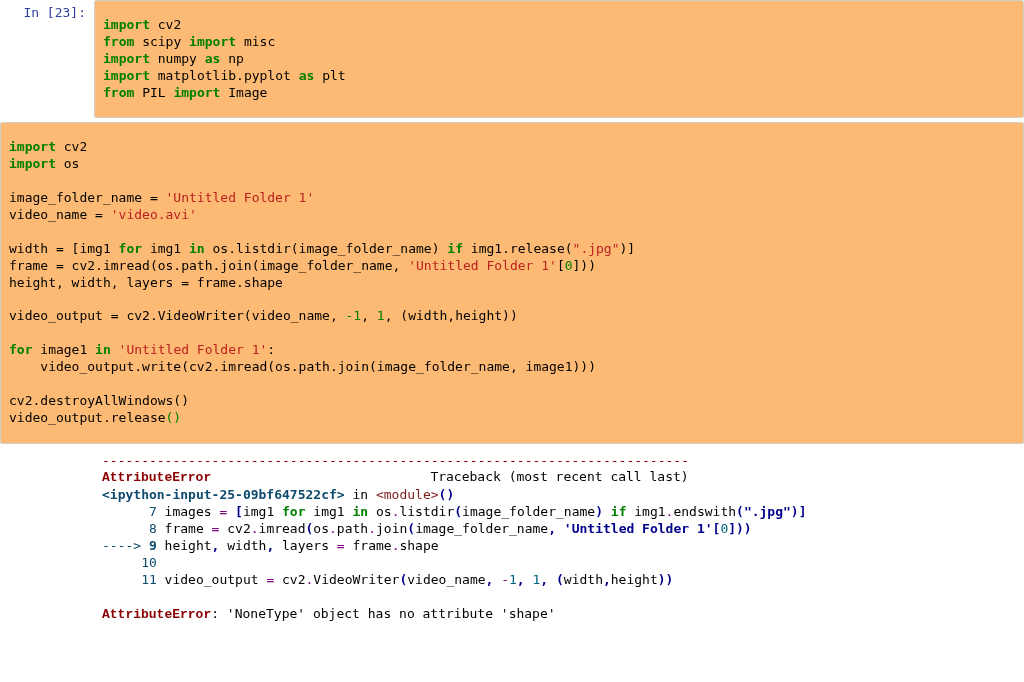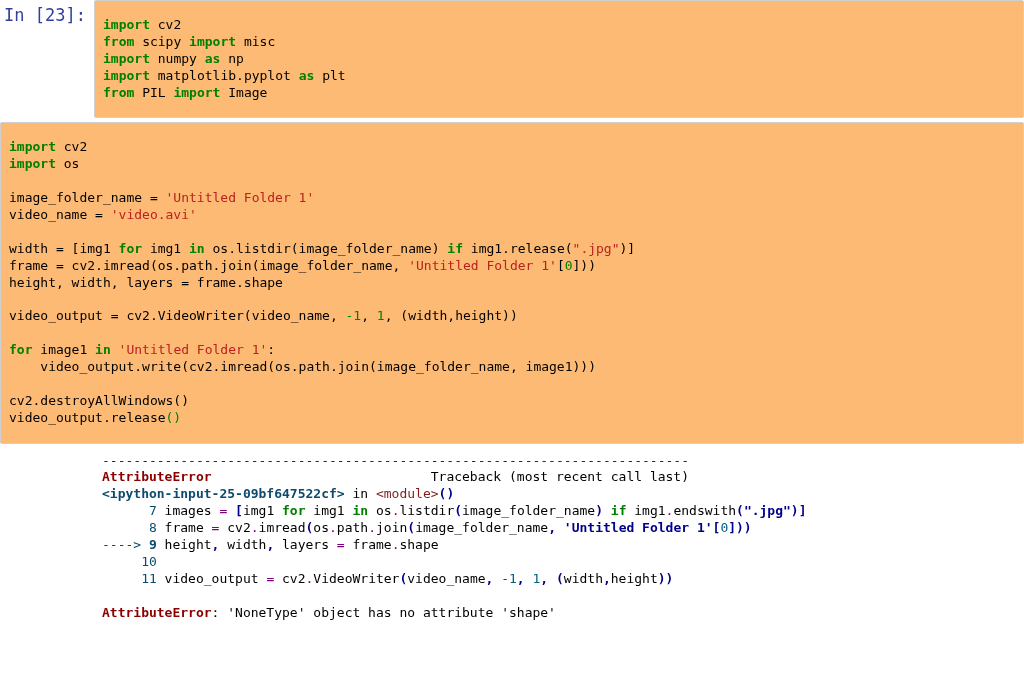--- a/index.html
+++ b/index.html
@@ -16,21 +16,21 @@
   .cell {
     display: flex;
     margin-bottom: 4px;
   }
   .prompt-col {
     width: 86px;
     flex-shrink: 0;
     text-align: right;
     padding: 5px 8px 5px 0;
     font-family: monospace;
-    font-size: 17px;
+    font-size: 13px;
   }
   .in-prompt {
     color: #303F9F;
   }
   .content-col {
     flex: 1;
     min-width: 0;
   }
   .input-area {
     border: 1px solid #cfcfcf;
@@ -52,21 +52,21 @@
     overflow-x: auto;
     background: #fff;
   }
   
   .kw { color: #008000; font-weight: bold; }
   .num { color: #008000; font-weight: normal; }
   .str { color: #BA2121; }
   .neg { color: #008000; }
   
   .tb-red { color: #8B0000; }
-  .tb-redb { color: #8B0000; font-weight: bold; }
+  .tb-redb { color: #8B0000; font-weight: bold; font-family: Liberation Mono, monospace; }
   .tb-cyan { color: #7f1d1d; }
   .tb-green { color: #008000; font-weight: bold; }
   .tb-greenw { color: #0c4a6e; }
   .tb-blue { color: #00008B; font-weight: bold; }
   .tb-purple { color: #800080; }
   .tb-intlit { color: #006080; }
   .tb-str { color: #00008B; font-weight: bold; }
 </style>
 </head>
 <body>

